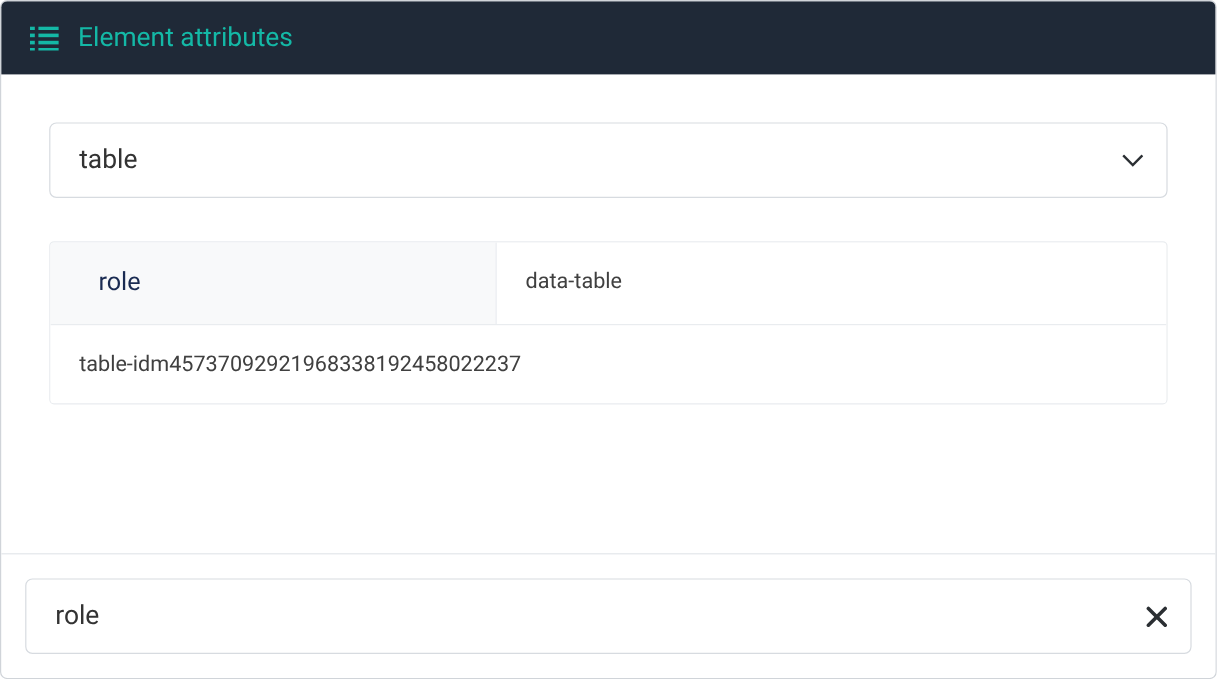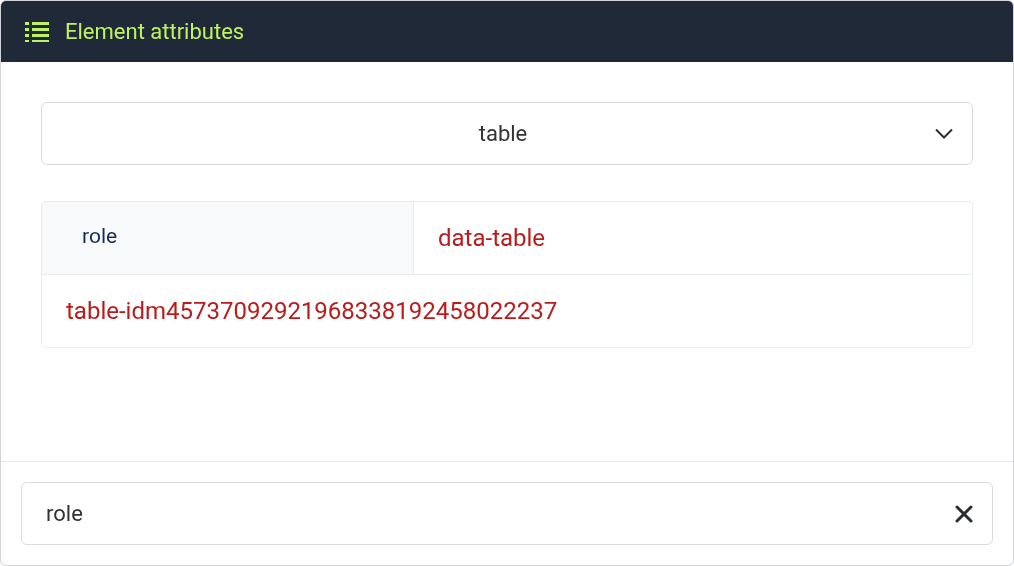--- a/index.html
+++ b/index.html
@@ -12,21 +12,21 @@
       border: 1px solid #d0d4d9;
       border-radius: 6px;
       overflow: hidden;
       width: 1014px;
       height: 566px;
       display: flex;
       flex-direction: column;
     }
     .panel-header {
       background: #1f2937;
-      color: #bef264;
+      color: #14b8a6;
       padding: 18px 24px;
       display: flex;
       align-items: center;
       gap: 16px;
       font-size: 22px;
       font-weight: 400;
     }
     .panel-header .icon {
       display: inline-flex;
       align-items: center;
@@ -45,21 +45,21 @@
       width: 100%;
       border: 1px solid #d7dbe0;
       border-radius: 6px;
       padding: 18px 32px 18px 24px;
       font-size: 22px;
       color: #333;
       background: #fff;
       cursor: pointer;
       display: flex;
       align-items: center;
-      justify-content: center;
+      justify-content: flex-start;
     }
     .select-chevron {
       position: absolute;
       right: 20px;
       top: 50%;
       transform: translateY(-50%);
       pointer-events: none;
     }
     .attr-table {
       width: 100%;
@@ -80,22 +80,22 @@
       flex: 0 0 40%;
       background: #f8f9fa;
       padding: 22px 24px 22px 40px;
       font-size: 21px;
       color: #1a2b52;
       border-right: 1px solid #e9ecef;
     }
     .attr-val {
       flex: 1;
       padding: 22px 24px;
-      font-size: 24px;
-      color: #b91c1c;
+      font-size: 18px;
+      color: #404040;
       background: #fff;
     }
     .footer-area {
       border-top: 1px solid #e3e6ea;
       padding: 20px;
     }
     .input-wrap {
       position: relative;
     }
     .input-field {

